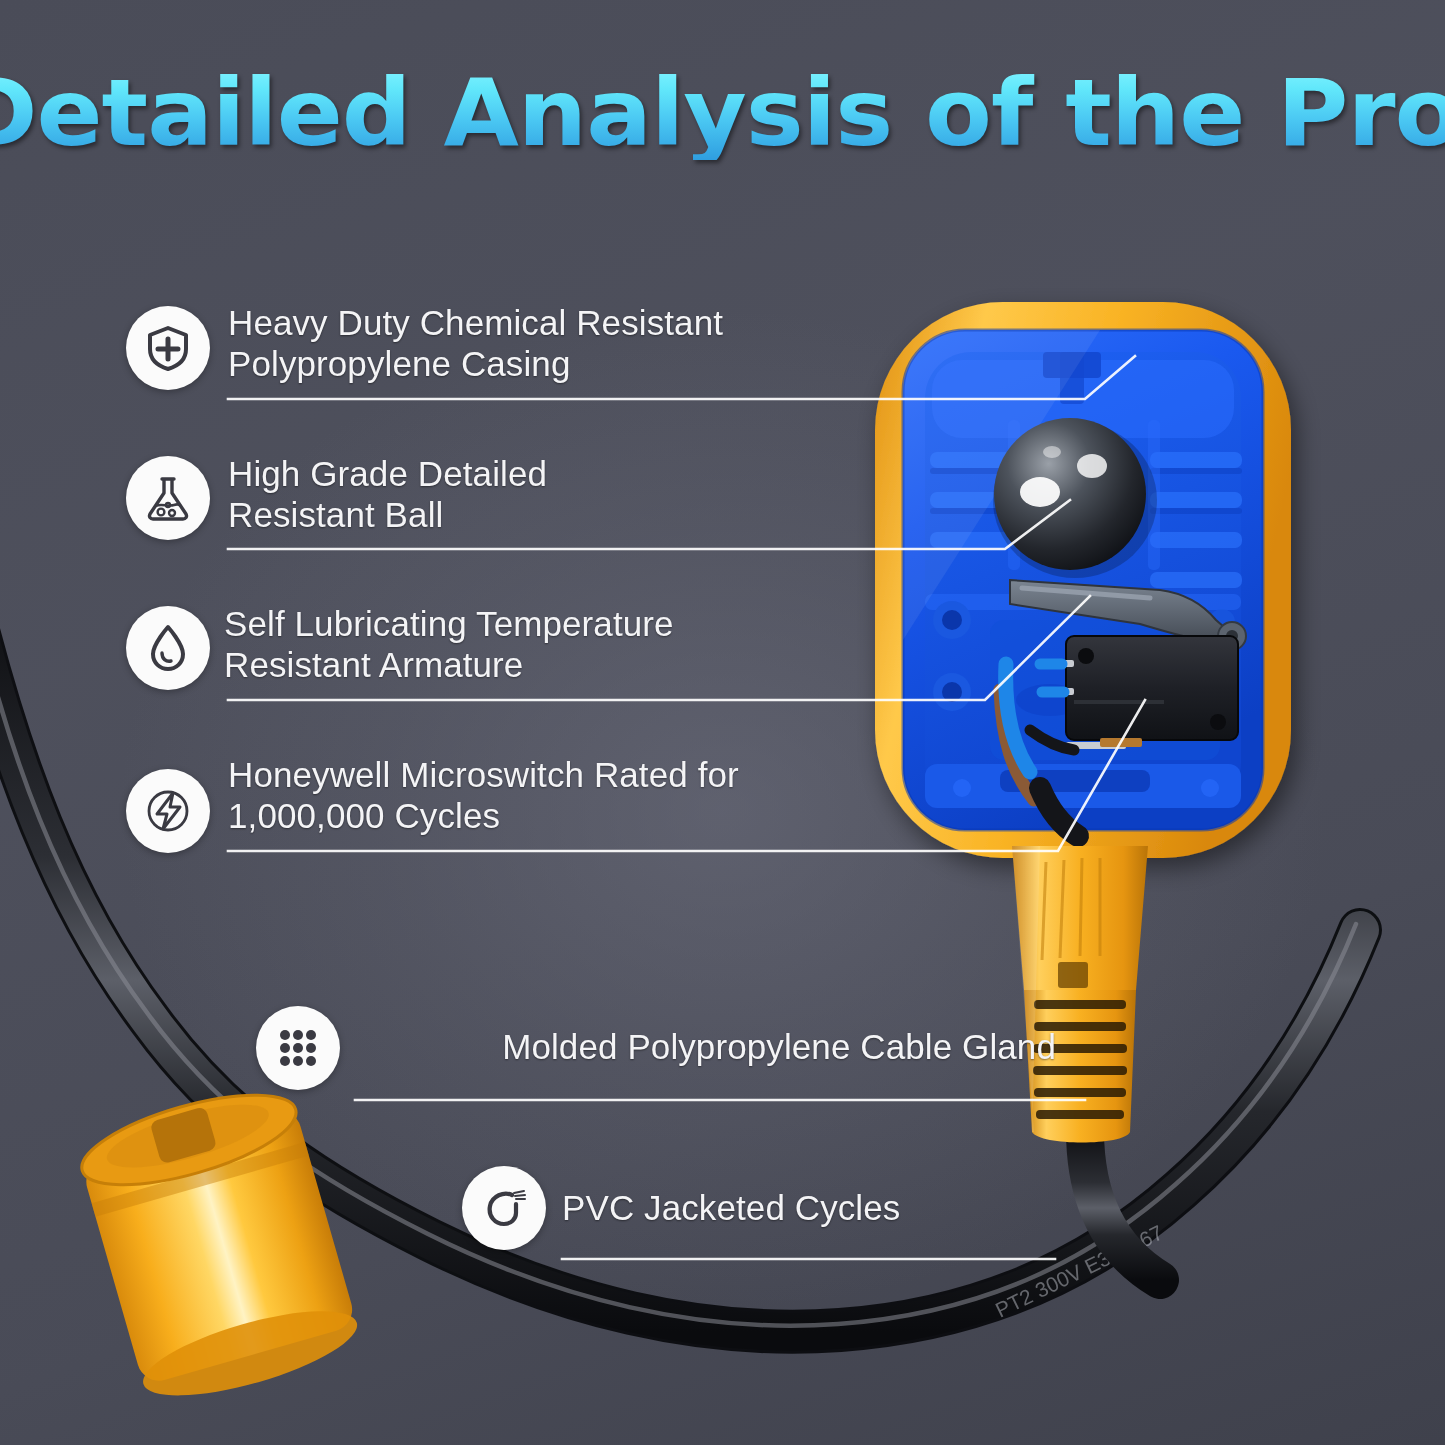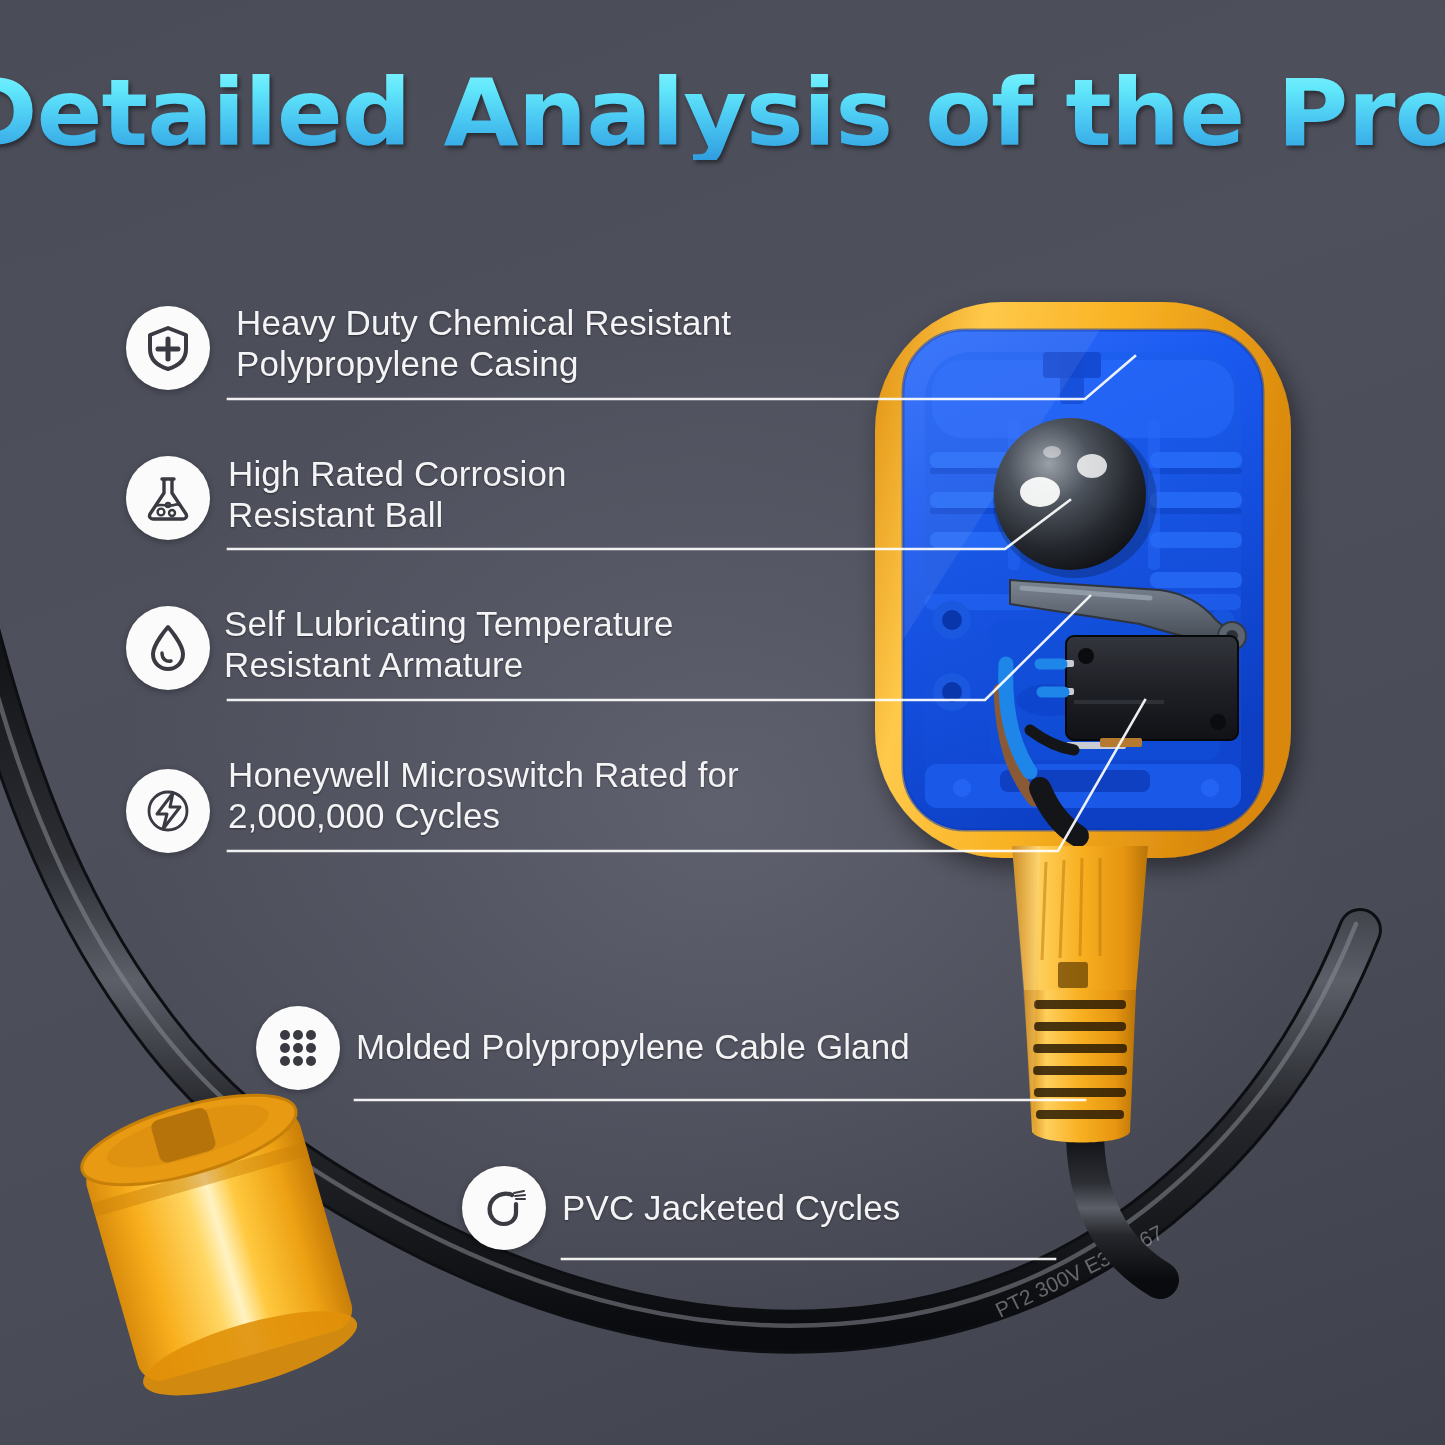--- a/index.html
+++ b/index.html
@@ -298,35 +298,35 @@
     </g>
   </svg>
 
   <div class="feature">
     <div class="ficon" style="left:126px; top:306px;">
       <svg width="52" height="52" viewBox="0 0 52 52">
         <path d="M26 6 L44 13 V27 C44 38 36 44 26 47 C16 44 8 38 8 27 V13 Z" fill="none" stroke="#3a3a42" stroke-width="4" stroke-linejoin="round"></path>
         <path d="M26 17 V37 M16 27 H36" stroke="#3a3a42" stroke-width="5" stroke-linecap="round"></path>
       </svg>
     </div>
-    <div class="flabel" style="left:236px; top:303px; width:620px;">Heavy Duty Chemical Resistant
+    <div class="flabel" style="left:228px; top:303px; width:620px;">Heavy Duty Chemical Resistant
 Polypropylene Casing</div>
   </div>
 
   <div class="feature">
     <div class="ficon" style="left:126px; top:456px;">
       <svg width="52" height="52" viewBox="0 0 52 52">
         <path d="M20 7 H32 M22 7 V21 L8 42 C6.5 45 8.5 47 11 47 H41 C43.5 47 45.5 45 44 42 L30 21 V7" fill="none" stroke="#3a3a42" stroke-width="3.4" stroke-linejoin="round" stroke-linecap="round"></path>
         <path d="M13.5 34 C19 31 26 35 32 33 C35 32 37 32 38.5 34" fill="none" stroke="#3a3a42" stroke-width="2.6"></path>
         <circle cx="19" cy="40" r="3.4" fill="none" stroke="#3a3a42" stroke-width="2.4"></circle>
         <circle cx="30" cy="41" r="3" fill="none" stroke="#3a3a42" stroke-width="2.4"></circle>
         <circle cx="26" cy="33" r="2.1" fill="none" stroke="#3a3a42" stroke-width="2.2"></circle>
       </svg>
     </div>
-    <div class="flabel" style="left:228px; top:454px; width:620px;">High Rated Corrosion
+    <div class="flabel" style="left:228px; top:454px; width:620px;">High Grade Detailed
 Resistant Ball</div>
   </div>
 
   <div class="feature">
     <div class="ficon" style="left:126px; top:606px;">
       <svg width="52" height="52" viewBox="0 0 52 52">
         <path d="M26 5 C26 5 41 22 41 32 C41 41 34 47 26 47 C18 47 11 41 11 32 C11 22 26 5 26 5 Z" fill="none" stroke="#3a3a42" stroke-width="4" stroke-linejoin="round"></path>
         <path d="M20 31 C20 37 24 40 29 39" fill="none" stroke="#3a3a42" stroke-width="3.4" stroke-linecap="round"></path>
       </svg>
     </div>
@@ -335,40 +335,40 @@
   </div>
 
   <div class="feature">
     <div class="ficon" style="left:126px; top:769px;">
       <svg width="52" height="52" viewBox="0 0 52 52">
         <circle cx="26" cy="26" r="19" fill="none" stroke="#3a3a42" stroke-width="2.8"></circle>
         <path d="M31 8 L15 29 H25 L21 44 L38 22 H28 Z" fill="none" stroke="#3a3a42" stroke-width="3" stroke-linejoin="round"></path>
       </svg>
     </div>
     <div class="flabel" style="left:228px; top:755px; width:640px;">Honeywell Microswitch Rated for
-2,000,000 Cycles</div>
+1,000,000 Cycles</div>
   </div>
 
   <div class="feature">
     <div class="ficon" style="left:256px; top:1006px;">
       <svg width="52" height="52" viewBox="0 0 52 52">
         <g fill="#3a3a42">
           <circle cx="13" cy="13" r="5"></circle>
             <circle cx="26" cy="13" r="5"></circle>
             <circle cx="39" cy="13" r="5"></circle>
           <circle cx="13" cy="26" r="5"></circle>
             <circle cx="26" cy="26" r="5"></circle>
             <circle cx="39" cy="26" r="5"></circle>
           <circle cx="13" cy="39" r="5"></circle>
             <circle cx="26" cy="39" r="5"></circle>
             <circle cx="39" cy="39" r="5"></circle>
         </g>
       </svg>
     </div>
-    <div class="flabel" style="left:356px; top:1027px; width:700px;">Molded Polypropylene Cable Gland</div>
+    <div class="flabel" style="left:356px; top:1027px; width:700px;text-align:right;">Molded Polypropylene Cable Gland</div>
   </div>
 
   <div class="feature">
     <div class="ficon" style="left:462px; top:1166px;">
       <svg width="52" height="52" viewBox="0 0 52 52">
         <path d="M34 13 C26 9 14 14 12 24 C10 34 17 42 26 42 C33 42 38 37 38 31 V22" fill="none" stroke="#3a3a42" stroke-width="4.2" stroke-linecap="round"></path>
         <g stroke="#3a3a42" stroke-width="2" stroke-linecap="round">
           <path d="M36 11 L46 9"></path>
             <path d="M37 14 L47 13"></path>
             <path d="M38 17 L47 17"></path>

